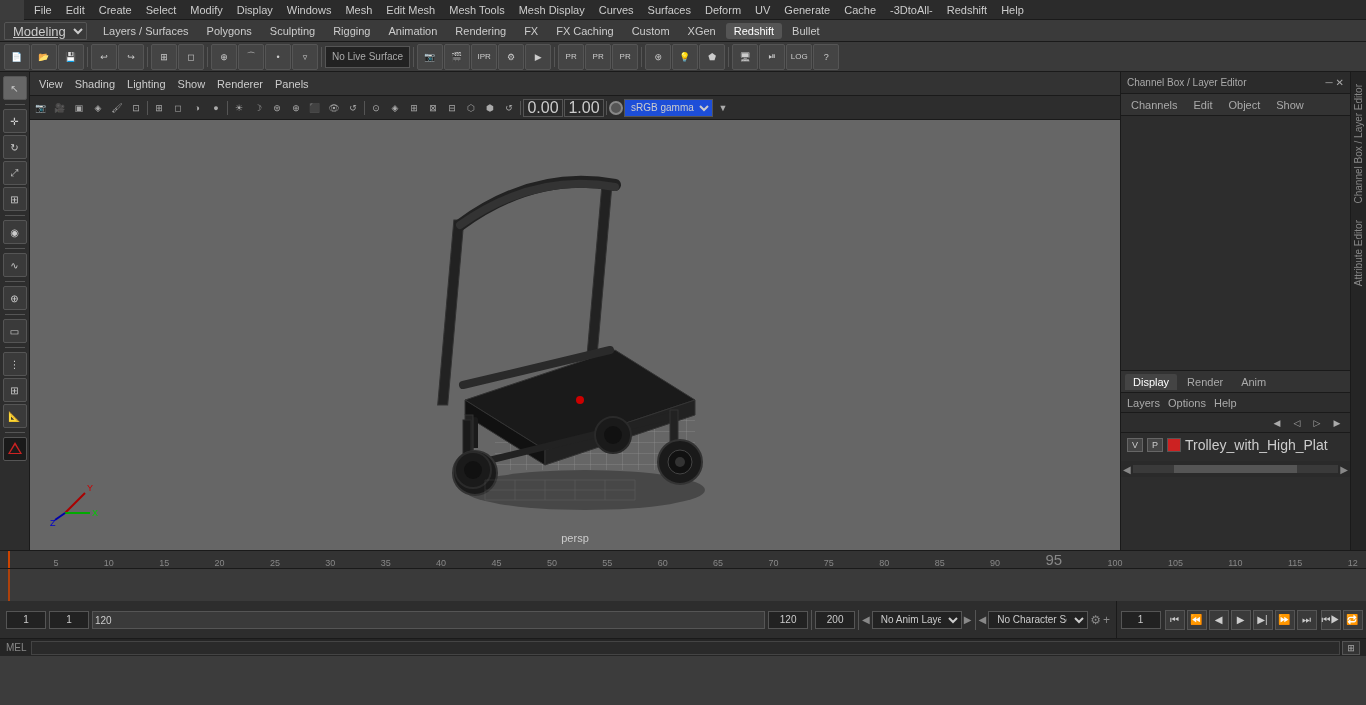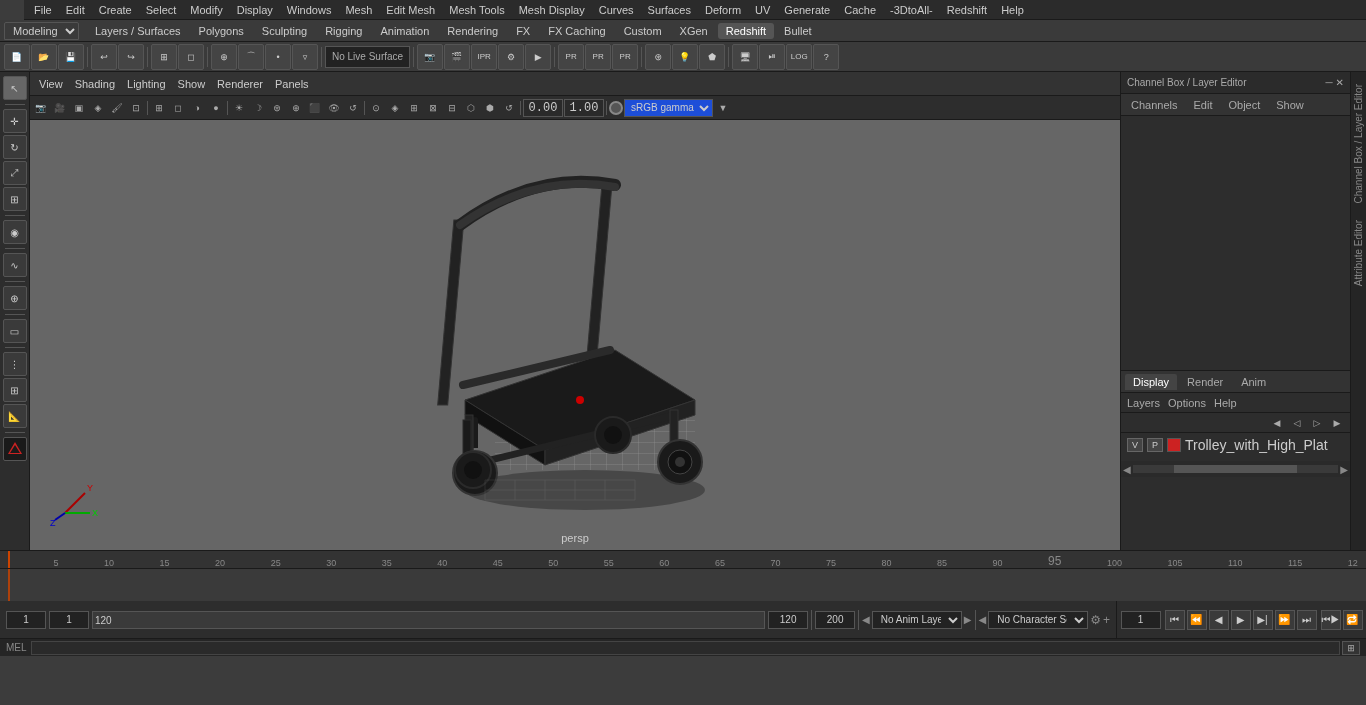--- a/index.html
+++ b/index.html
@@ -145,24 +145,23 @@
       color: #cccccc;
       font-size: 11px;
       cursor: pointer;
     }
     .vp-input {
       width: 40px;
       height: 18px;
       background: #2a2a2a;
       border: 1px solid #555555;
       color: #cccccc;
-      font-size: 12px;
+      font-size: 16px;
       text-align: center;
       padding: 0 2px;
-      font-family: Liberation Mono, monospace;
     }
     .vp-select {
       height: 18px;
       background: #1d4ed8;
       border: 1px solid #555555;
       color: #cccccc;
       font-size: 10px;
       padding: 0 2px;
     }
 
@@ -556,21 +555,21 @@
   <div class="menu-item">Deform</div>
   <div class="menu-item">UV</div>
   <div class="menu-item">Generate</div>
   <div class="menu-item">Cache</div>
   <div class="menu-item">-3DtoAll-</div>
   <div class="menu-item">Redshift</div>
   <div class="menu-item">Help</div>
 </div>
 
 <div id="shelf-tabs">
-  <select class="shelf-tab" style="height:18px; background:#3a3a3a; border:1px solid #555; color:#ccc; font-size:11px; padding:0 4px;">
+  <select class="shelf-tab" style="height:18px; background:#3a3a3a; border:1px solid #555; color:#ccc; font-size:13px; padding:0 4px;text-decoration:underline;">
     <option>Modeling</option>
   </select>
   <div style="width:4px;"></div>
   <div class="shelf-tab">Layers / Surfaces</div>
   <div class="shelf-tab">Polygons</div>
   <div class="shelf-tab">Sculpting</div>
   <div class="shelf-tab">Rigging</div>
   <div class="shelf-tab">Animation</div>
   <div class="shelf-tab">Rendering</div>
   <div class="shelf-tab">FX</div>
@@ -869,21 +868,21 @@
         <span style="font-size:9px; color:#888;">45</span>
         <span style="font-size:9px; color:#888;">50</span>
         <span style="font-size:9px; color:#888;">55</span>
         <span style="font-size:9px; color:#888;">60</span>
         <span style="font-size:9px; color:#888;">65</span>
         <span style="font-size:9px; color:#888;">70</span>
         <span style="font-size:9px; color:#888;">75</span>
         <span style="font-size:9px; color:#888;">80</span>
         <span style="font-size:9px; color:#888;">85</span>
         <span style="font-size:9px; color:#888;">90</span>
-        <span style="font-size:12px; color:#888;margin-top:32px;">95</span>
+        <span style="font-size:15px; color:#888;margin-top:32px;">95</span>
         <span style="font-size:9px; color:#888;margin-top:32px;">100</span>
         <span style="font-size:9px; color:#888;">105</span>
         <span style="font-size:9px; color:#888;">110</span>
         <span style="font-size:9px; color:#888;">115</span>
         <span style="font-size:9px; color:#888;">12</span>
       </div>
     </div>
 
     <div style="position:absolute; left:8px; top:0; bottom:0; width:2px; background:#cc4400;"></div>
   </div>

